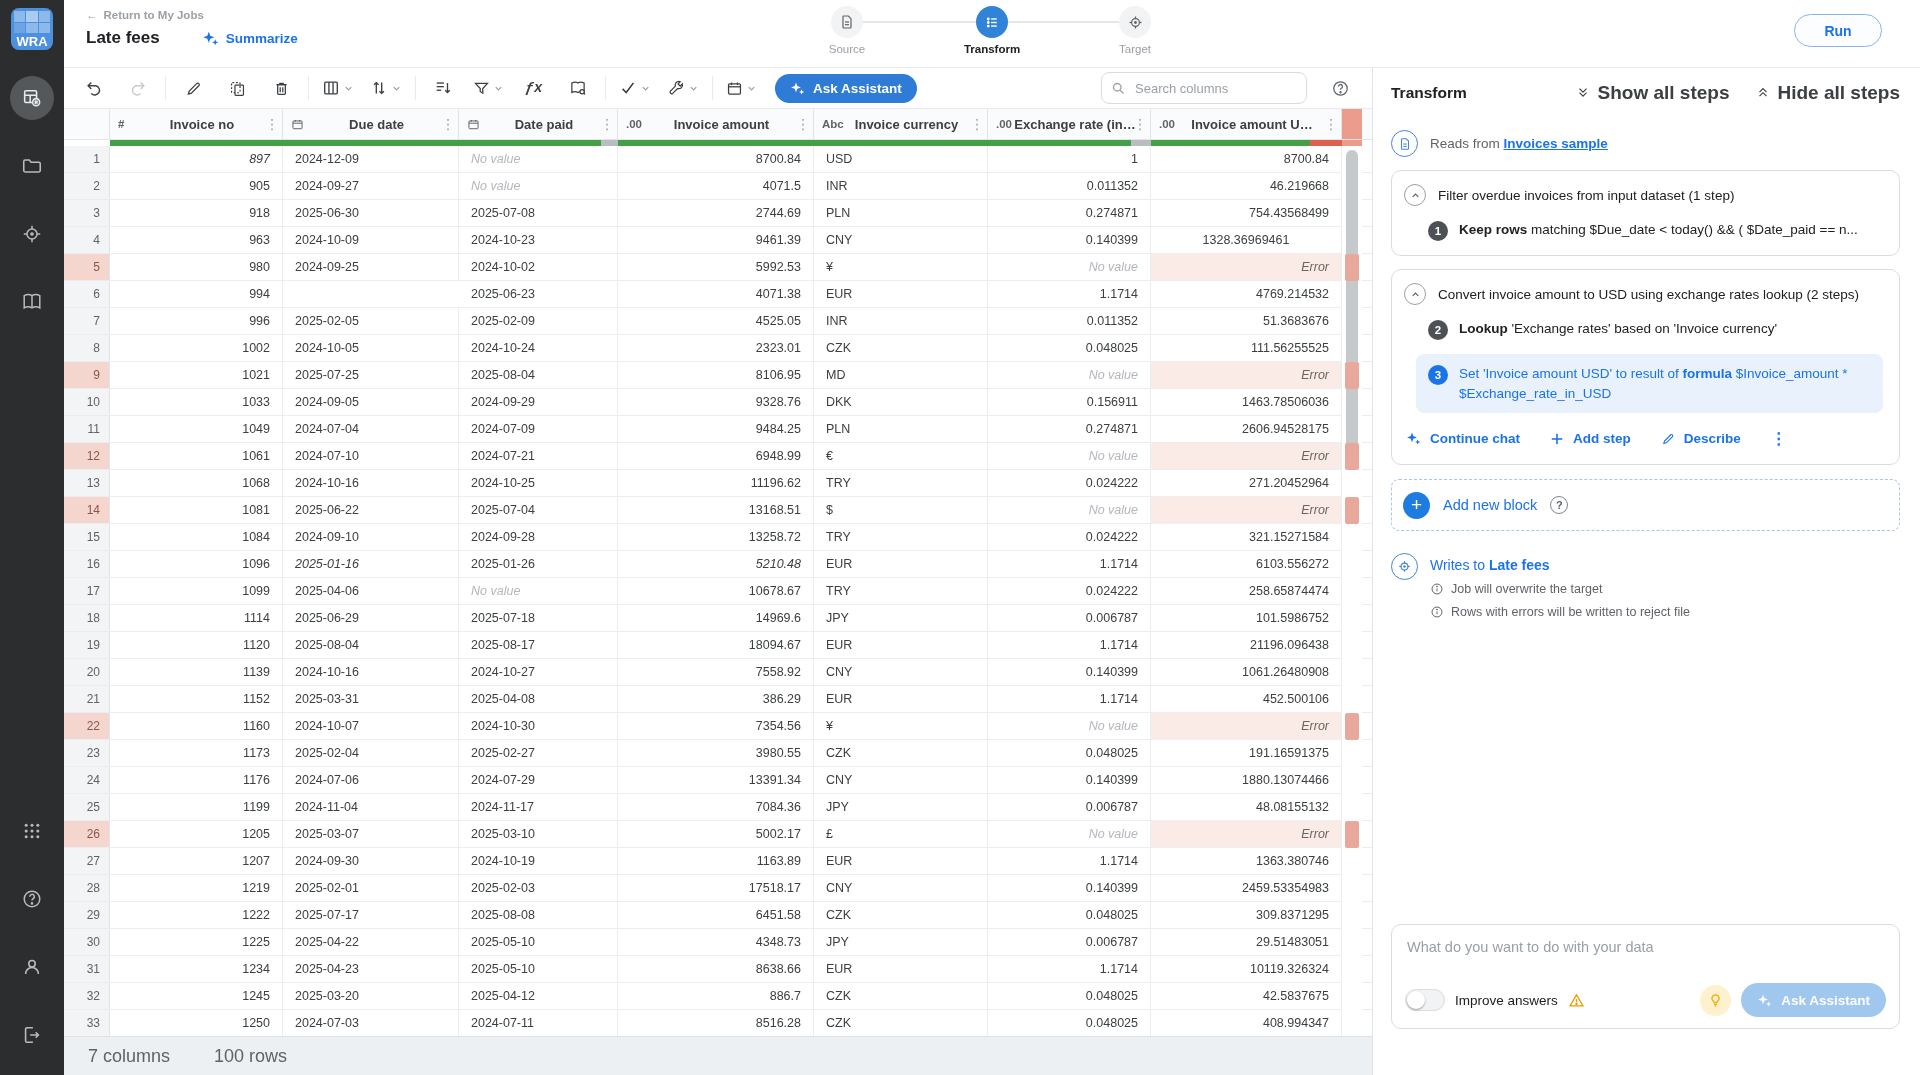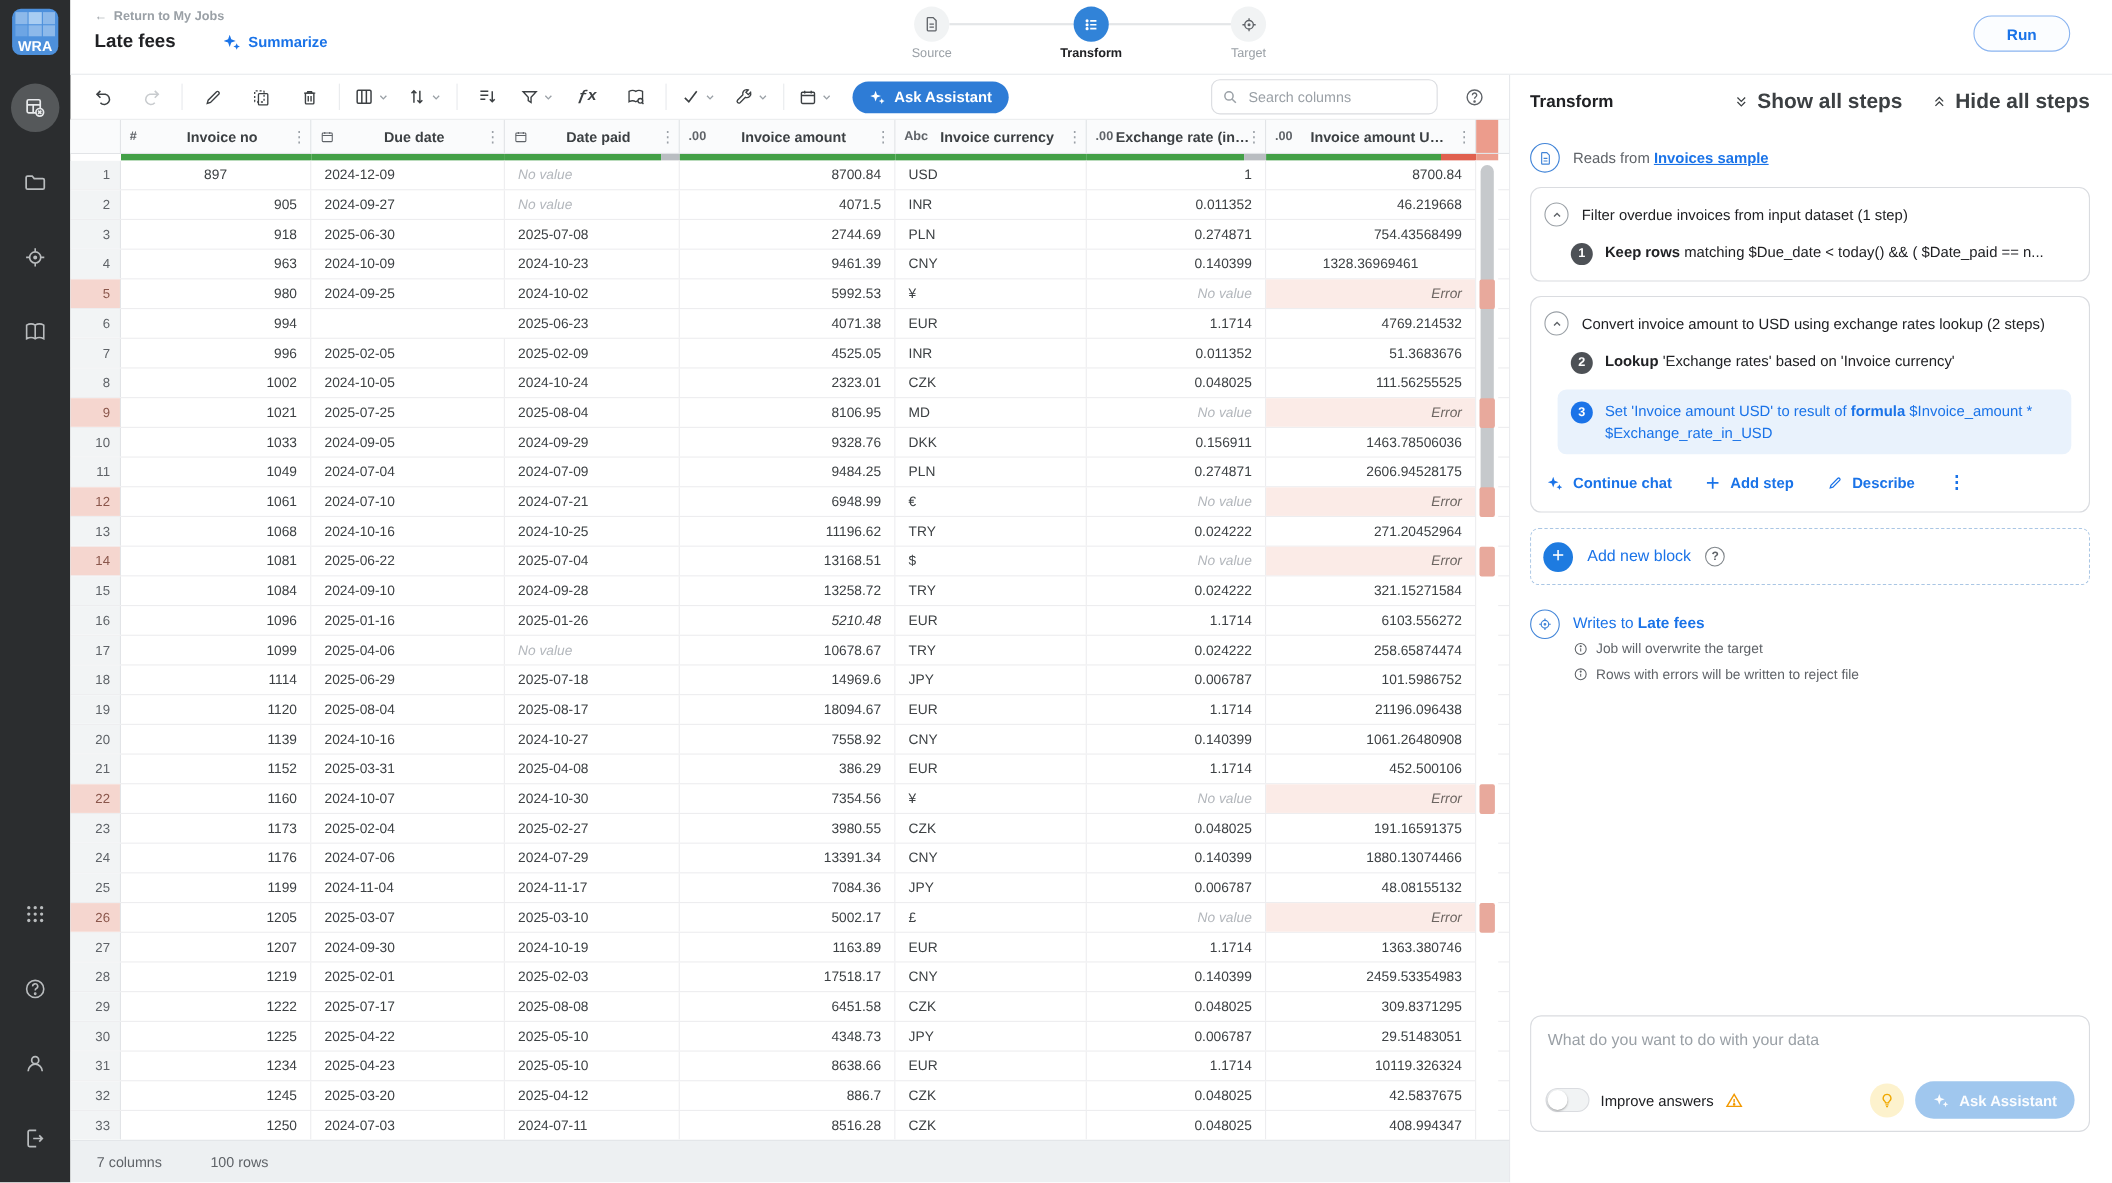--- a/index.html
+++ b/index.html
@@ -61,21 +61,21 @@
   .grows{flex:1;position:relative;overflow:hidden;background:#fff;}
   .trow{display:flex;height:27px;box-sizing:border-box;border-bottom:1px solid #ededef;font-size:12.5px;color:#3c4043;}
   .rnum{width:46px;flex-shrink:0;background:#f2f4f5;color:#5f6368;font-size:12px;text-align:right;padding-right:9px;box-sizing:border-box;line-height:26px;border-right:1px solid #e2e4e7;}
   .rnum.err{background:#f5d6cf;color:#8a564b;}
   .tcell{box-sizing:border-box;border-right:1px solid #ededef;line-height:26px;padding:0 12px;overflow:hidden;white-space:nowrap;}
   .novalue{color:#b3b7bc;font-style:italic;}
   .errcell{background:#fbebe7;color:#6b6460;font-style:italic;}
   .mini{position:absolute;top:0;right:10px;width:20px;bottom:0;background:#fff;border-left:1px solid #ededef;}
   .mini .thumb{position:absolute;left:4px;width:12px;top:4px;height:308px;background:#c6c9cc;border-radius:6px;}
   .mini .mark{position:absolute;left:3px;width:14px;height:27px;background:#e8a99c;border-radius:2px;}
-  .gfoot{height:38px;flex-shrink:0;background:#edf0f2;border-top:1px solid #dfe2e5;display:flex;align-items:center;gap:44px;padding-left:24px;font-size:13px;color:#5f6368;}
+  .gfoot{height:38px;flex-shrink:0;background:#edf0f2;border-top:1px solid #dfe2e5;display:flex;align-items:center;gap:44px;padding-left:24px;font-size:18px;color:#5f6368;}
   
   .panel{flex:1;display:flex;flex-direction:column;background:#fff;padding:14px 20px 46px 18px;min-width:0;box-sizing:border-box;}
   .phead{display:flex;align-items:center;flex-shrink:0;}
   .ptitle{font-size:15.5px;font-weight:700;color:#202124;}
   .phbtns{margin-left:auto;display:flex;gap:26px;}
   .phbtn{display:flex;align-items:center;gap:8px;font-size:19px;font-weight:700;color:#3c4043;cursor:pointer;}
   .reads{display:flex;align-items:center;gap:12px;margin-top:26px;flex-shrink:0;}
   .ring{width:27px;height:27px;border:1.6px solid #4285d8;border-radius:50%;display:flex;align-items:center;justify-content:center;color:#4285d8;flex-shrink:0;box-sizing:border-box;}
   .reads-text{font-size:13.5px;color:#5f6368;}
   .link{color:#1a73e8;font-weight:700;text-decoration:underline;cursor:pointer;}
@@ -514,21 +514,21 @@
               </div>
               <div class="qcell" style="width: 191px;">
                 <div class="qseg" style="width: 83%; background: rgb(67, 160, 71);"></div>
                 <div class="qseg" style="width: 17%; background: rgb(224, 96, 79);"></div>
               </div>
               <div class="qcell" style="width: 20px; background: rgb(236, 156, 140);"></div>
             </div>
           <div class="grows" id="grows">
               <div class="trow">
                 <div class="rnum">1</div>
-                <div class="tcell" style="width: 173px; text-align: center;">897</div>
+                <div class="tcell" style="width: 173px; text-align: right; font-style: italic;">897</div>
                 <div class="tcell" style="width: 176px; text-align: left;">2024-12-09</div>
                 <div class="tcell novalue" style="width: 159px; text-align: left;">No value</div>
                 <div class="tcell" style="width: 196px; text-align: right;">8700.84</div>
                 <div class="tcell" style="width: 174px; text-align: left;">USD</div>
                 <div class="tcell" style="width: 163px; text-align: right;">1</div>
                 <div class="tcell" style="width: 191px; text-align: right;">8700.84</div>
               </div>
               <div class="trow">
                 <div class="rnum">2</div>
                 <div class="tcell" style="width: 173px; text-align: right;">905</div>
@@ -665,21 +665,21 @@
                 <div class="tcell" style="width: 176px; text-align: left;">2024-09-10</div>
                 <div class="tcell" style="width: 159px; text-align: left;">2024-09-28</div>
                 <div class="tcell" style="width: 196px; text-align: right;">13258.72</div>
                 <div class="tcell" style="width: 174px; text-align: left;">TRY</div>
                 <div class="tcell" style="width: 163px; text-align: right;">0.024222</div>
                 <div class="tcell" style="width: 191px; text-align: right;">321.15271584</div>
               </div>
               <div class="trow">
                 <div class="rnum">16</div>
                 <div class="tcell" style="width: 173px; text-align: right;">1096</div>
-                <div class="tcell" style="width: 176px; text-align: left;">2025-01-16</div>
+                <div class="tcell" style="width: 176px; text-align: left; font-style: italic;">2025-01-16</div>
                 <div class="tcell" style="width: 159px; text-align: left;">2025-01-26</div>
                 <div class="tcell" style="width: 196px; text-align: right; font-style: italic;">5210.48</div>
                 <div class="tcell" style="width: 174px; text-align: left;">EUR</div>
                 <div class="tcell" style="width: 163px; text-align: right;">1.1714</div>
                 <div class="tcell" style="width: 191px; text-align: right;">6103.556272</div>
               </div>
               <div class="trow">
                 <div class="rnum">17</div>
                 <div class="tcell" style="width: 173px; text-align: right;">1099</div>
                 <div class="tcell" style="width: 176px; text-align: left;">2025-04-06</div>

